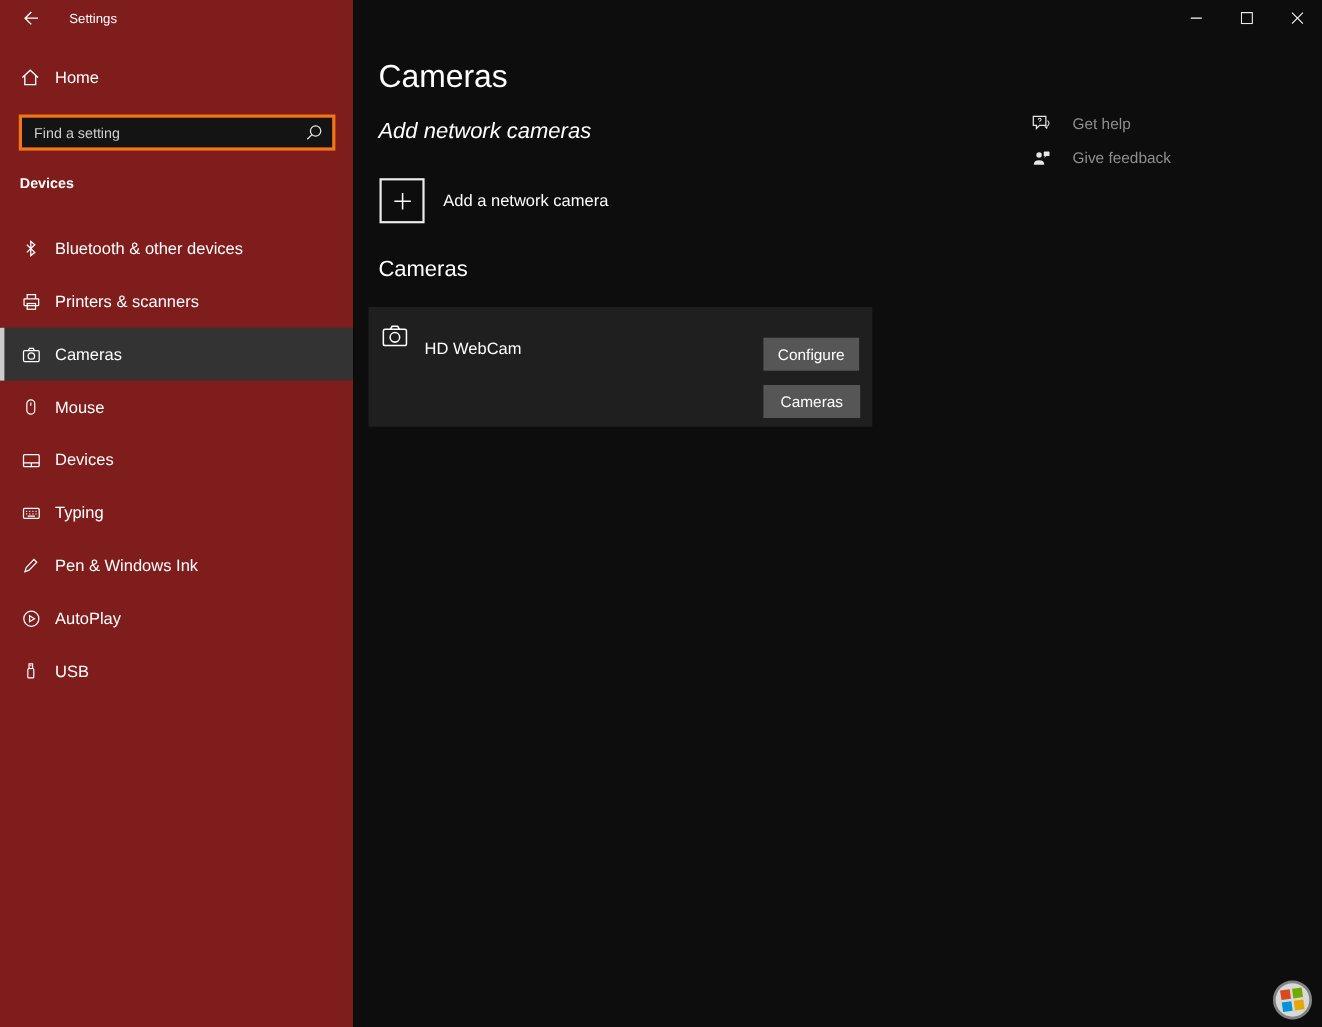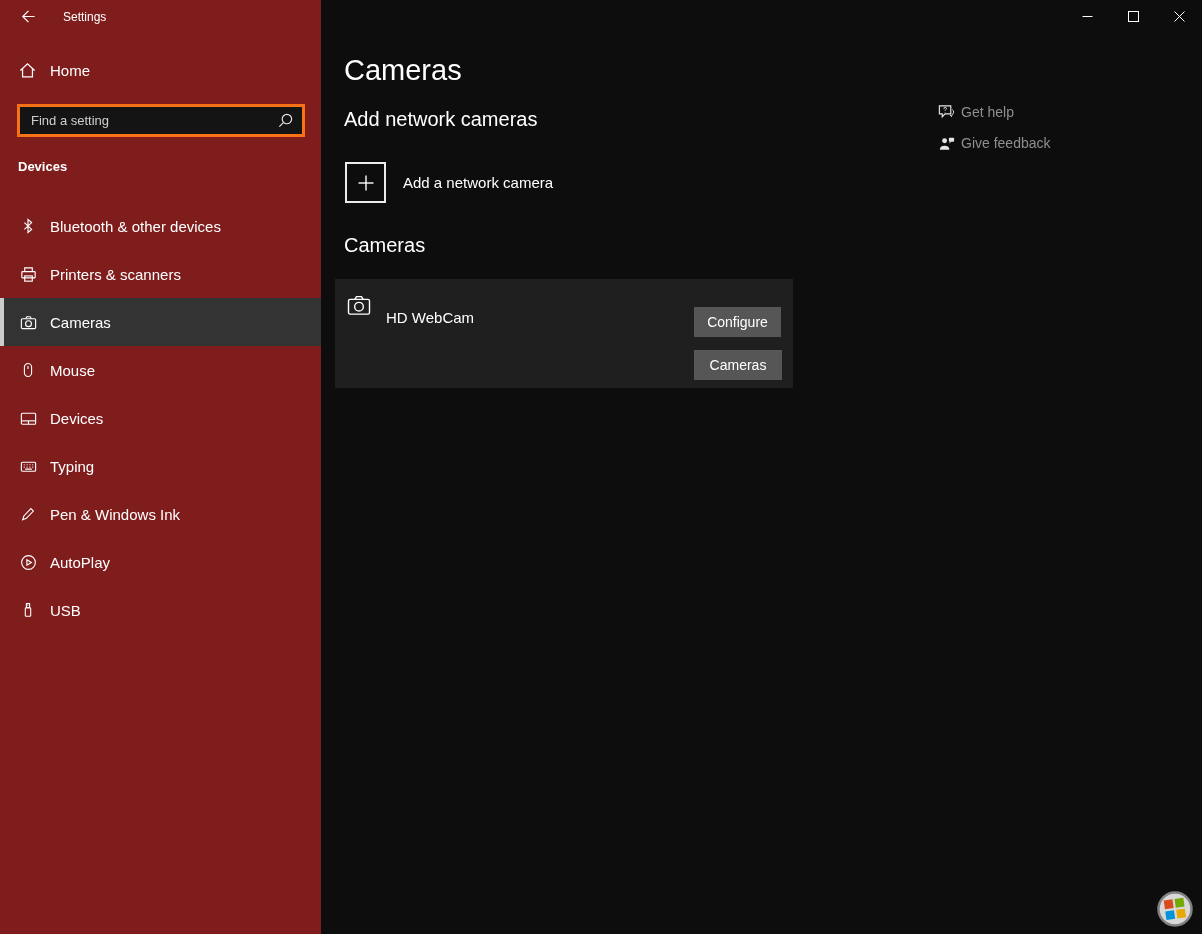--- a/index.html
+++ b/index.html
@@ -36,39 +36,39 @@
   .icon svg { display:block; }
 
   
   .main { position:absolute; left:321px; top:0; width:881px; height:100%; background:#0d0d0d; }
 
   .window-controls { position:absolute; top:0; right:0; display:flex; }
   .win-btn { width:46px; height:32px; display:flex; align-items:center; justify-content:center; cursor:pointer; }
 
   .page-title { position:absolute; left:23px; top:54px; font-size:29px; font-weight:400; }
   .sub-heading { font-size:20px; font-weight:400; position:absolute; left:23px; }
-  .heading-add { top:108px; }
+  .heading-add { top:108px;font-style:italic; }
   .heading-cameras { top:234px; }
 
   .add-row { position:absolute; left:24px; top:162px; display:flex; align-items:center; gap:17px; cursor:pointer; }
   .add-box { width:41px; height:41px; border:2px solid #ececec; display:flex;
              align-items:center; justify-content:center; }
   .add-label { font-size:15px; }
 
   .device-card { position:absolute; left:14px; top:279px; width:458px; height:109px; background:#1f1f1f; }
   .device-cam-icon { position:absolute; left:10px; top:12px; }
   .device-name { position:absolute; left:51px; top:30px; font-size:15px; }
   .card-buttons { position:absolute; right:11px; bottom:8px; display:flex; gap:13px;flex-direction:column; }
   .card-btn { height:30px; background:#565656; color:#fff; border:none; font-size:14px;
               font-family:"Liberation Sans","DejaVu Sans",sans-serif; cursor:pointer; }
   .btn-configure { width:87px; }
   .btn-disable { width:88px; }
 
   .help-panel { position:absolute; left:616px; top:101px; display:flex; flex-direction:column; gap:9px; }
-  .help-row { display:flex; align-items:center; gap:5px; height:22px; cursor:pointer; }
+  .help-row { display:flex; align-items:center; gap:19px; height:22px; cursor:pointer; }
   .help-row .txt { color:#8f8f8f; font-size:14px; }
 
   
   .watermark { position:absolute; right:8px; bottom:6px; display:flex; align-items:center; gap:5px;
                opacity:.9; }
   .wm-text { font-size:25px; font-weight:700; text-shadow:0 1px 2px #000; letter-spacing:1px; }
   .wm-en { color:#c8761f; }
   .wm-cn { color:#8c8c8c; }
 </style>
 </head>

